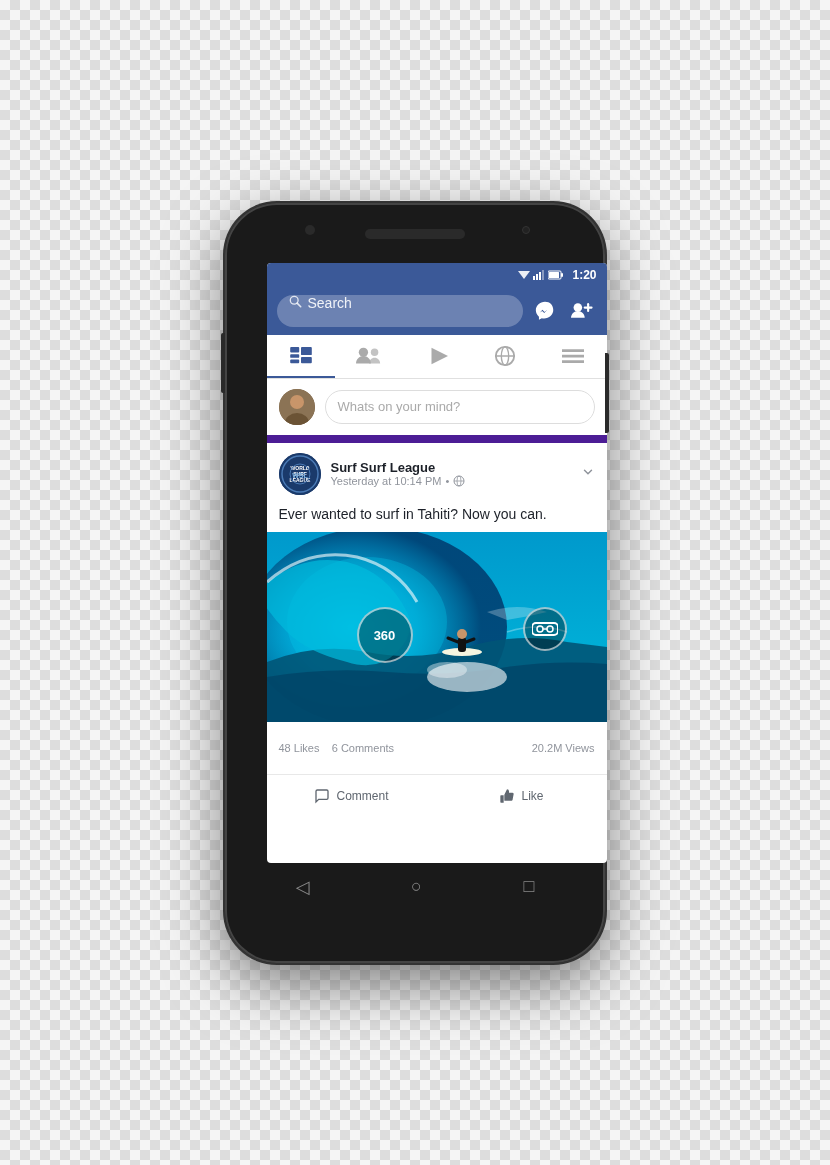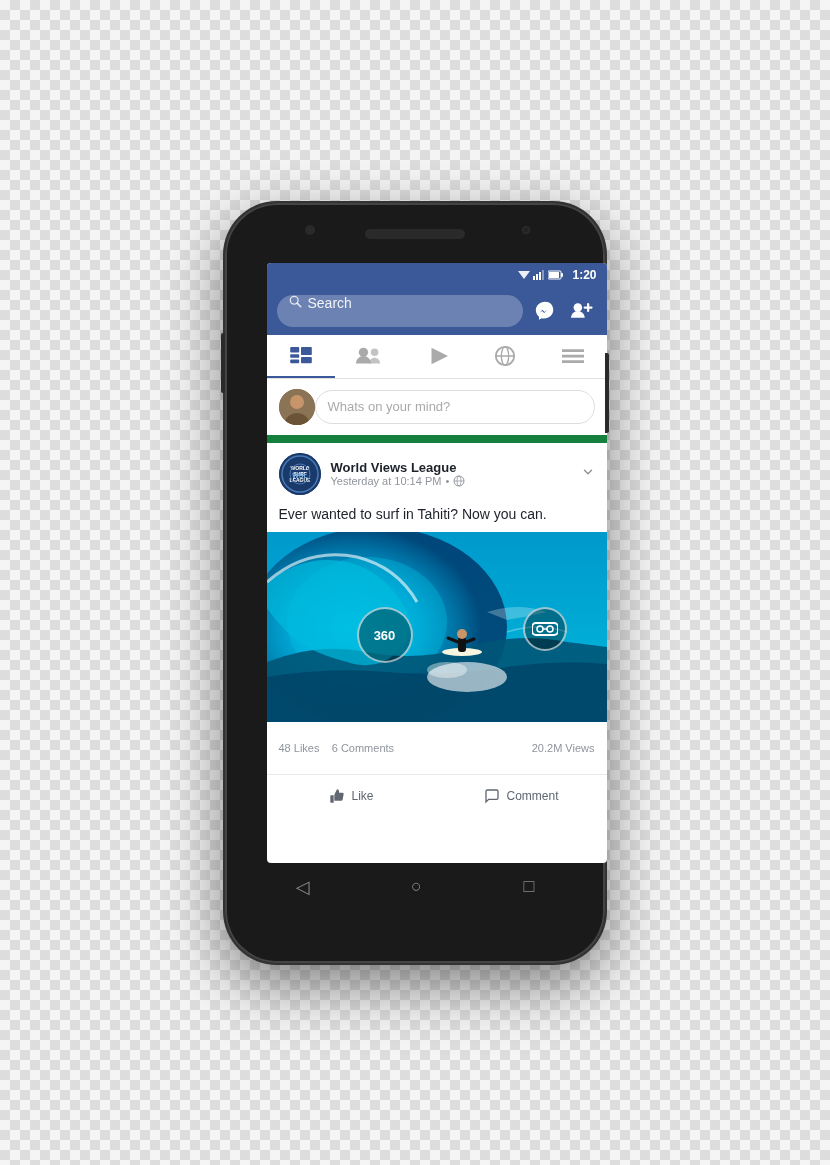--- a/index.html
+++ b/index.html
@@ -192,22 +192,22 @@
       height: 2px;
       background: #3b5998;
     }
 
     
     .post-create {
       background: #fff;
       padding: 10px 12px;
       display: flex;
       align-items: center;
-      gap: 0;
-      border-bottom: 8px solid #15803d;
+      gap: 10px;
+      border-bottom: 8px solid #4c1d95;
     }
 
     .post-input-area {
       flex: 1;
       height: 34px;
       border: 1px solid #ddd;
       border-radius: 20px;
       display: flex;
       align-items: center;
       padding: 0 12px;
@@ -537,21 +537,21 @@
               <circle cx="21" cy="21" r="21" fill="#1a3a6b"></circle>
               <circle cx="21" cy="21" r="18" fill="none" stroke="#4a7ab5" stroke-width="1.5"></circle>
               <text x="21" y="17" text-anchor="middle" fill="white" font-size="5" font-weight="bold">WORLD</text>
               <text x="21" y="23" text-anchor="middle" fill="white" font-size="5" font-weight="bold">SURF</text>
               <text x="21" y="29" text-anchor="middle" fill="white" font-size="5" font-weight="bold">LEAGUE</text>
               <circle cx="21" cy="21" r="10" fill="none" stroke="#4a7ab5" stroke-width="1"></circle>
               <text x="21" y="24.5" text-anchor="middle" fill="#7ab0e0" font-size="7" font-weight="bold">WSL</text>
             </svg>
           </div>
           <div class="post-meta">
-            <div class="post-author">World Views League</div>
+            <div class="post-author">Surf Surf League</div>
             <div class="post-time">
               <span>Yesterday at 10:14 PM</span>
               <span>•</span>
               <svg width="12" height="12" viewBox="0 0 24 24">
                 <circle cx="12" cy="12" r="10" fill="none" stroke="#90949c" stroke-width="2"></circle>
                 <ellipse cx="12" cy="12" rx="4" ry="10" fill="none" stroke="#90949c" stroke-width="1.5"></ellipse>
                 <line x1="2" y1="12" x2="22" y2="12" stroke="#90949c" stroke-width="1.5"></line>
               </svg>
             </div>
           </div>
@@ -639,30 +639,30 @@
             <span>48 Likes</span>
             &nbsp;&nbsp;
             <span>6 Comments</span>
           </span>
           <span>20.2M Views</span>
         </div>
 
         <div class="post-actions">
           <div class="action-btn">
             <svg width="16" height="16" viewBox="0 0 24 24">
+              <path d="M21 15a2 2 0 01-2 2H7l-4 4V5a2 2 0 012-2h14a2 2 0 012 2z" fill="none" stroke="#606770" stroke-width="2"></path>
+            </svg>
+            <span>Comment</span>
+          </div>
+          <div class="action-btn">
+            <svg width="16" height="16" viewBox="0 0 24 24">
               <path d="M7 10v12H3a1 1 0 01-1-1v-9a1 1 0 011-1h4zm1 0l4-8a3 3 0 013 3v2h5a2 2 0 012 2l-1.5 8A2 2 0 0119 19H8V10z" fill="#606770"></path>
             </svg>
             <span>Like</span>
           </div>
-          <div class="action-btn">
-            <svg width="16" height="16" viewBox="0 0 24 24">
-              <path d="M21 15a2 2 0 01-2 2H7l-4 4V5a2 2 0 012-2h14a2 2 0 012 2z" fill="none" stroke="#606770" stroke-width="2"></path>
-            </svg>
-            <span>Comment</span>
-          </div>
         </div>
       </div>
 
     </div>
 
     <div class="android-nav">
       <div class="android-btn">
         <span>◁</span>
       </div>
       <div class="android-btn">

